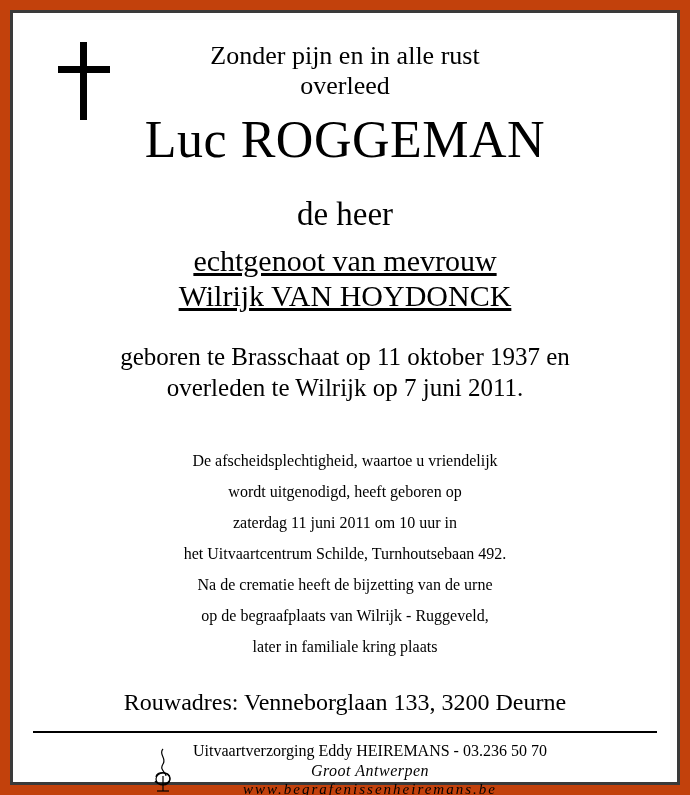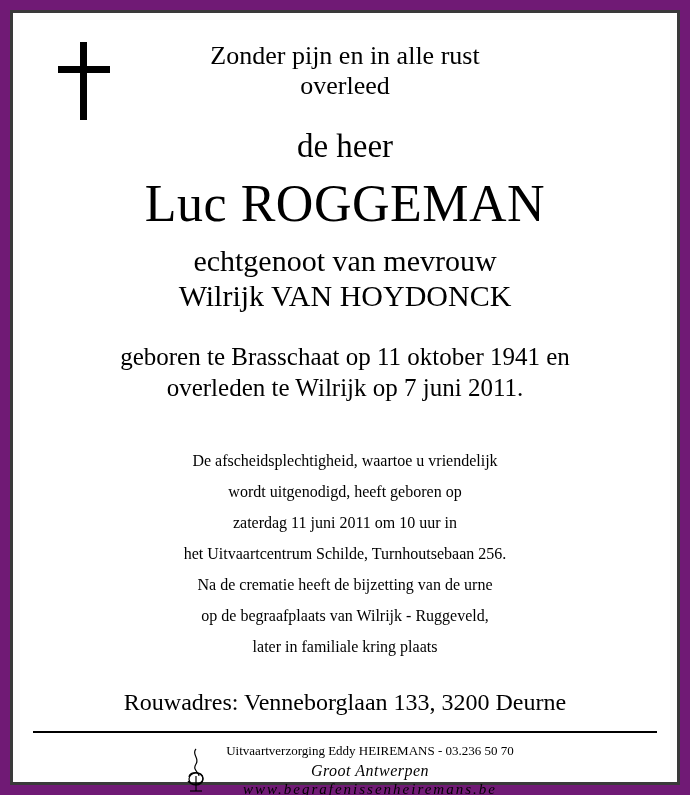--- a/index.html
+++ b/index.html
@@ -13,21 +13,21 @@
     font-family: "Liberation Serif", serif;
     color: #000000;
     overflow: hidden;
   }
   .card {
     position: relative;
     box-sizing: border-box;
     width: 690px;
     height: 795px;
     background: #ffffff;
-    border: 10px solid #701a75;
+    border: 10px solid #c2410c;
   }
   .frame {
     box-sizing: border-box;
     width: 670px;
     height: 775px;
     border: 3px solid #3a3a3a;
     background: #ffffff;
     padding: 14px 20px 8px 20px;
     display: flex;
     flex-direction: column;
@@ -70,20 +70,21 @@
   .line-name {
     font-size: 52px;
     line-height: 58px;
     margin-top: 10px;
     letter-spacing: 0.5px;
   }
   .line-spouse {
     font-size: 30px;
     line-height: 35px;
     margin-top: 10px;
+    text-decoration: underline;
   }
   .line-birth {
     font-size: 25px;
     line-height: 31px;
     margin-top: 28px;
   }
   .ceremony {
     font-size: 16px;
     line-height: 31px;
     margin-top: 42px;
@@ -114,21 +115,21 @@
     flex: 0 0 40px;
     display: flex;
     align-items: center;
     justify-content: center;
   }
   .footer-text {
     text-align: center;
     flex: 0 1 auto;
   }
   .footer-line1 {
-    font-size: 13px;
+    font-size: 16px;
     line-height: 20px;
   }
   .footer-line2 {
     font-size: 16px;
     line-height: 19px;
     font-style: italic;
     letter-spacing: 0.5px;
   }
   .footer-line3 {
     font-size: 15px;
@@ -147,39 +148,39 @@
     <div class="cross-wrap">
       <div class="cross-v"></div>
       <div class="cross-h"></div>
     </div>
 
     <div class="block line-intro">
       <div>Zonder pijn en in alle rust</div>
       <div>overleed</div>
     </div>
 
+    <div class="block line-name">Luc ROGGEMAN</div>
+
     <div class="block line-title">de heer</div>
-
-    <div class="block line-name">Luc ROGGEMAN</div>
 
     <div class="block line-spouse">
       <div>echtgenoot van mevrouw</div>
       <div>Wilrijk VAN HOYDONCK</div>
     </div>
 
     <div class="block line-birth">
-      <div>geboren te Brasschaat op 11 oktober 1941 en</div>
+      <div>geboren te Brasschaat op 11 oktober 1937 en</div>
       <div>overleden te Wilrijk op 7 juni 2011.</div>
     </div>
 
     <div class="block ceremony">
       <div>De afscheidsplechtigheid, waartoe u vriendelijk</div>
       <div>wordt uitgenodigd, heeft geboren op</div>
       <div><b>zaterdag 11 juni 2011 om 10 uur</b><span> in</span></div>
-      <div>het Uitvaartcentrum Schilde, Turnhoutsebaan 256.</div>
+      <div>het Uitvaartcentrum Schilde, Turnhoutsebaan 492.</div>
       <div>Na de crematie heeft de bijzetting van de urne</div>
       <div>op de begraafplaats van Wilrijk - Ruggeveld,</div>
       <div>later in familiale kring plaats</div>
     </div>
 
     <div class="block rouwadres">Rouwadres:  Venneborglaan 133, 3200 Deurne</div>
 
     <div class="spacer"></div>
 
     <hr class="rule">

